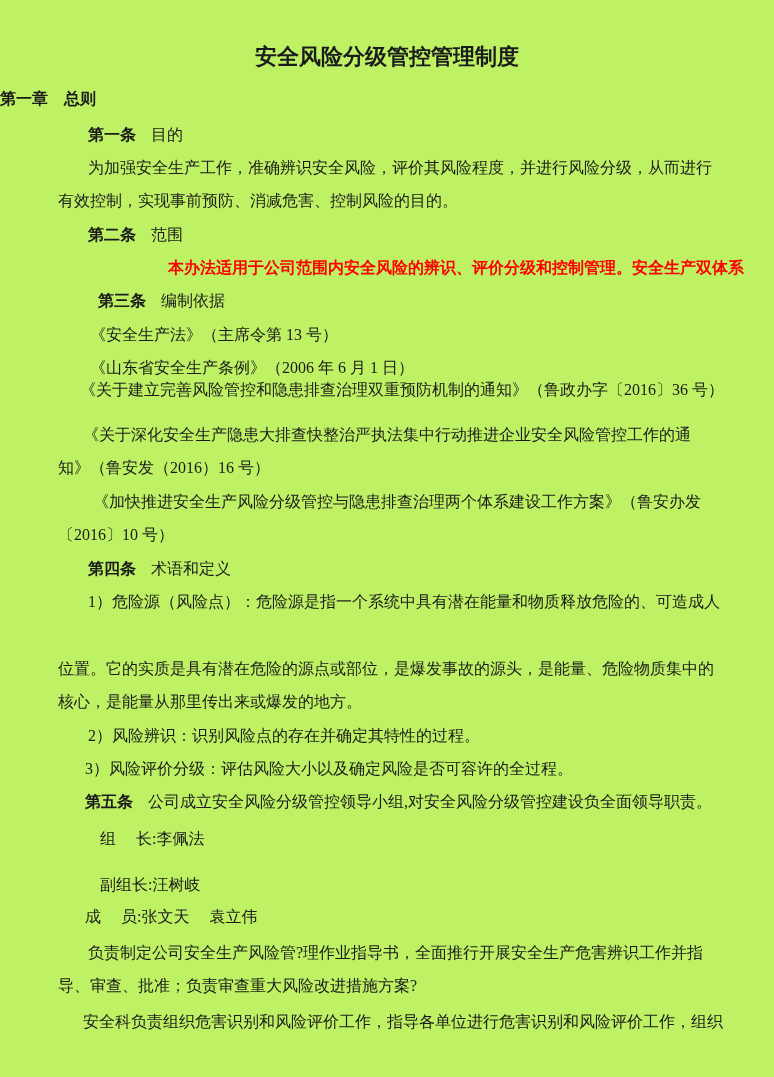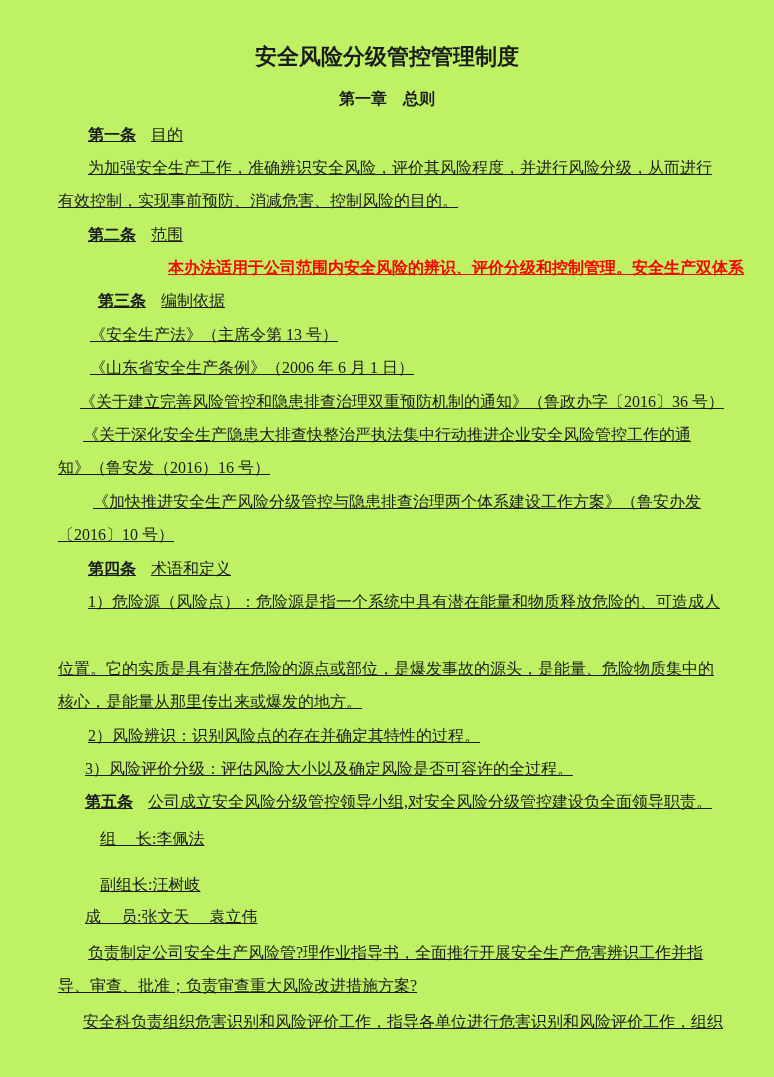--- a/index.html
+++ b/index.html
@@ -21,36 +21,35 @@
     font-size: 22px;
     font-weight: bold;
     line-height: 34px;
     white-space: nowrap;
   }
   .chapter {
     position: absolute;
     top: 82px; left: 0;
     width: 100%;
     margin: 0;
-    text-align: center;
+    text-align: left;
     font-size: 16px;
     font-weight: bold;
     line-height: 33px;
     white-space: nowrap;
     font-family: Liberation Serif, serif;
   }
   .line {
     position: absolute;
     left: 58px;
     width: 659px;
     font-size: 16px;
     line-height: 33px;
     white-space: nowrap;
     font-weight: normal;
-    text-decoration: underline;
   }
   .line .lbl {
     font-weight: bold;
     margin-right: 15px;
   }
   .line.red {
     color: #ff0000;
     font-weight: bold;
     text-align: right;
   }
@@ -73,21 +72,21 @@
   <div class="line" style="top:218px; padding-left:30px"><span class="lbl">第二条</span><span>范围</span></div>
 
   <div class="line red" style="top:251px; padding-left:27px"><span>本办法适用于公司范围内安全风险的辨识、评价分级和控制管理。安全生产双体系</span></div>
 
   <div class="line" style="top:284px; padding-left:40px"><span class="lbl">第三条</span><span>编制依据</span></div>
 
   <div class="line" style="top:318px; padding-left:32px"><span>《安全生产法》（主席令第 13 号）</span></div>
 
   <div class="line" style="top:351px; padding-left:32px"><span>《山东省安全生产条例》（2006 年 6 月 1 日）</span></div>
 
-  <div class="line" style="top:385px; padding-left:22px"><span>《关于建立完善风险管控和隐患排查治理双重预防机制的通知》（鲁政办字〔2016〕36 号）</span></div>
+  <div class="line" style="top:373px; padding-left:22px"><span>《关于建立完善风险管控和隐患排查治理双重预防机制的通知》（鲁政办字〔2016〕36 号）</span></div>
 
   <div class="line" style="top:418px; padding-left:25px"><span>《关于深化安全生产隐患大排查快整治严执法集中行动推进企业安全风险管控工作的通</span></div>
 
   <div class="line" style="top:451px; padding-left:0px"><span>知》（鲁安发（2016）16 号）</span></div>
 
   <div class="line" style="top:485px; padding-left:35px"><span>《加快推进安全生产风险分级管控与隐患排查治理两个体系建设工作方案》（鲁安办发</span></div>
 
   <div class="line" style="top:518px; padding-left:0px"><span>〔2016〕10 号）</span></div>
 
   <div class="line" style="top:552px; padding-left:30px"><span class="lbl">第四条</span><span>术语和定义</span></div>

